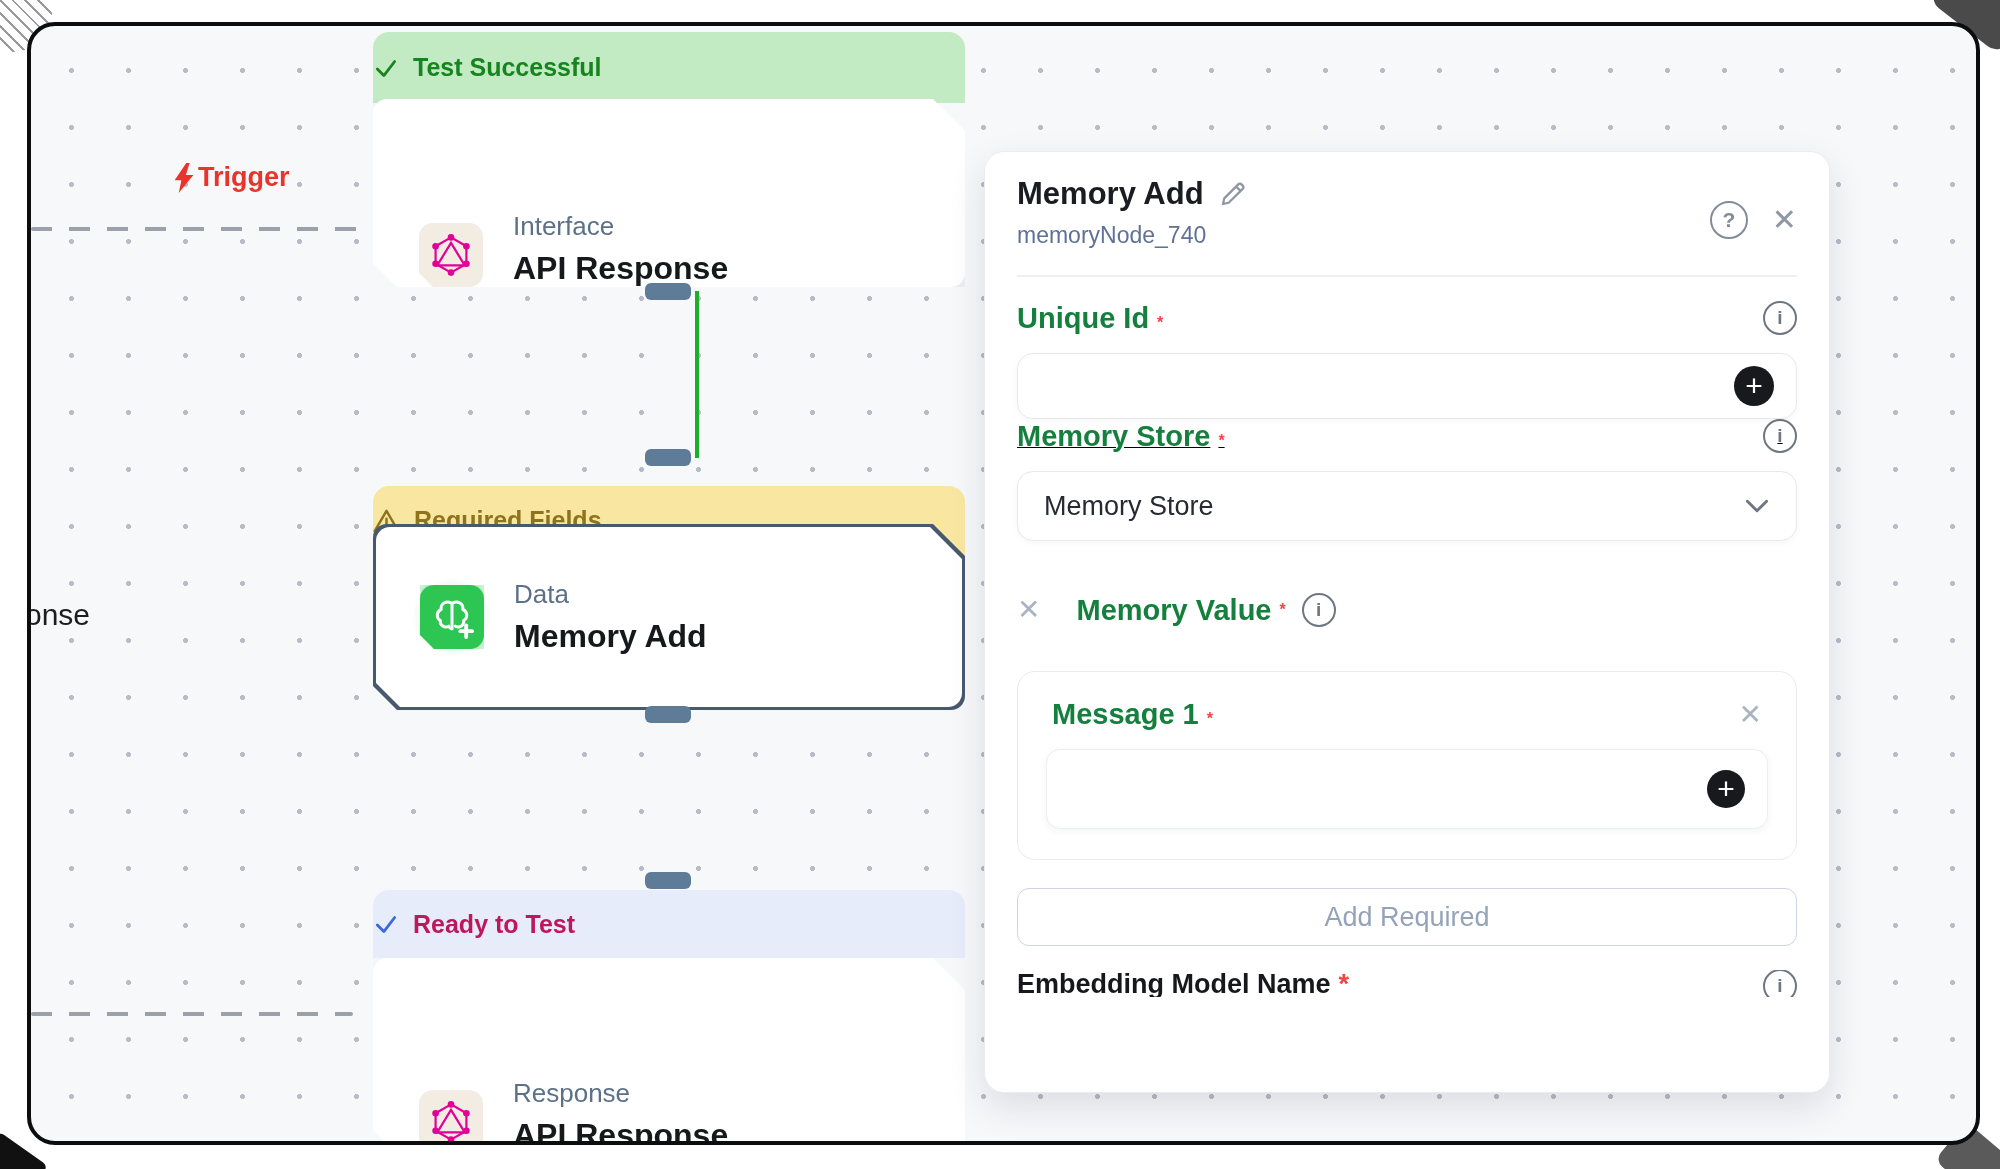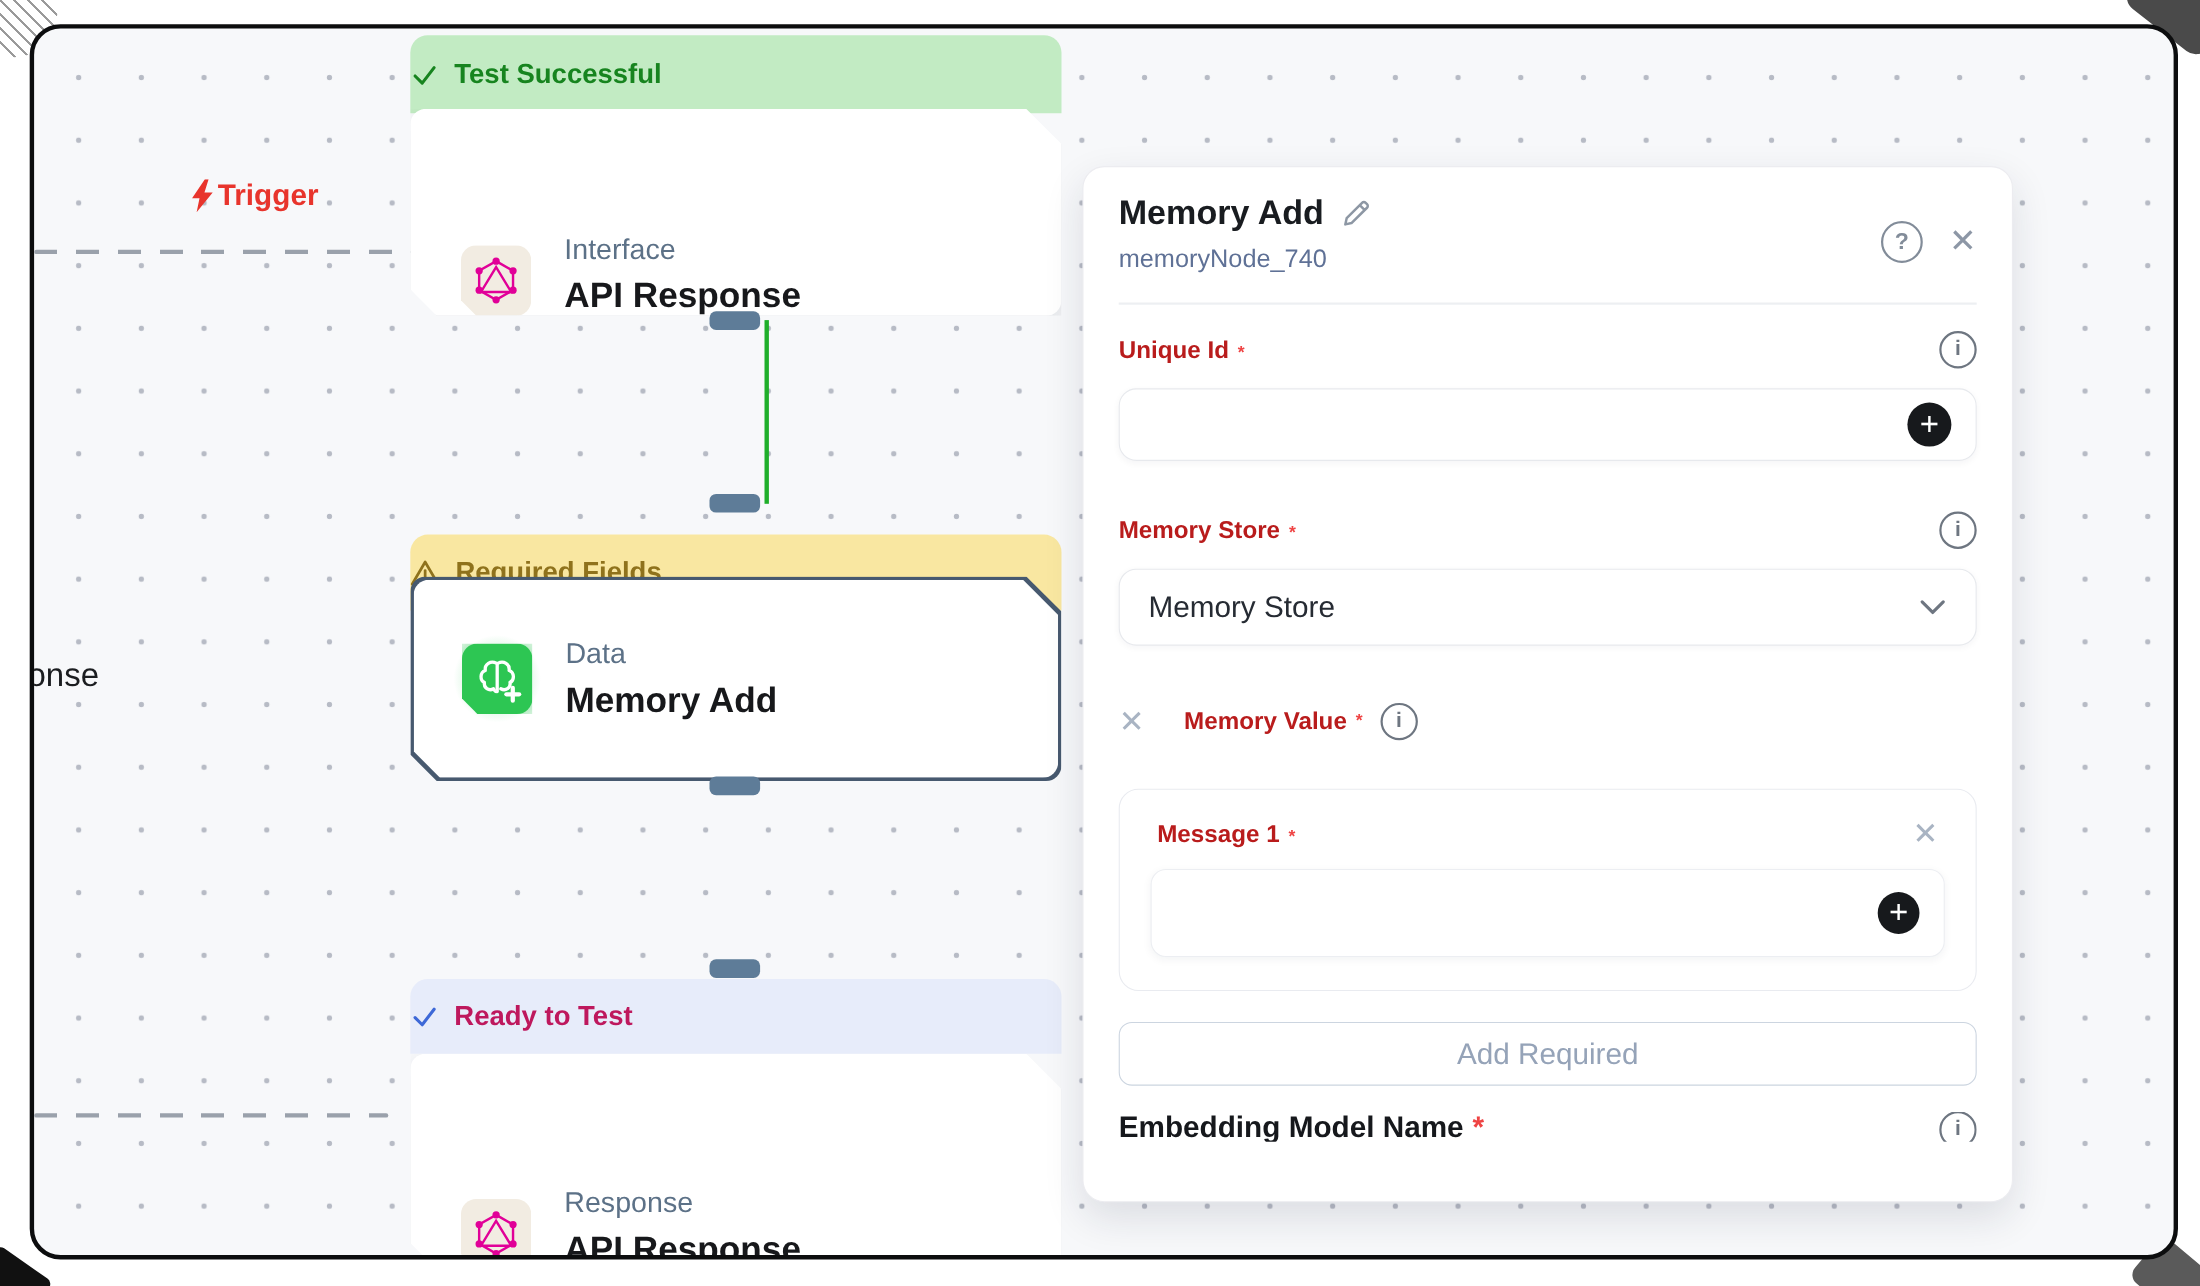--- a/index.html
+++ b/index.html
@@ -74,21 +74,21 @@
   .panel-title { font-size:31px; font-weight:700; color:#191c20; }
   .panel-subtitle { margin-top:10px; font-size:23px; color:#5f7196; }
   .panel-header-icons { display:flex; align-items:center; gap:24px; margin-top:14px; }
   .circle-icon { width:38px; height:38px; border:2.5px solid #828c99; border-radius:50%;
     display:flex; align-items:center; justify-content:center;
     font-size:21px; font-weight:700; color:#828c99; }
   .close-icon { font-size:30px; color:#8d97a6; line-height:1; }
   .divider { height:2px; background:#edeff2; margin-top:26px; }
 
   .label-row { display:flex; align-items:center; justify-content:space-between; }
-  .field-label { font-size:22px; font-weight:700; color:#b91c1c; }
+  .field-label { font-size:29px; font-weight:700; color:#15803d; }
   .req { color:#ef4444; margin-left:8px; font-weight:700; }
   .info-icon { width:34px; height:34px; border:2.5px solid #6e7681; border-radius:50%;
     display:flex; align-items:center; justify-content:center;
     font-size:19px; font-weight:700; color:#6e7681; font-style:normal; flex:none; }
 
   .text-input { position:relative; height:66px; border:1.5px solid #e7e9ed; border-radius:16px;
     background:#fff; box-shadow:0 2px 6px rgba(25,35,60,.04); }
   .plus-btn { position:absolute; right:22px; top:50%; transform:translateY(-50%);
     width:40px; height:40px; border-radius:50%; background:#17191c; color:#fff;
     display:flex; align-items:center; justify-content:center; font-size:30px; font-weight:500; line-height:1; }
@@ -268,21 +268,21 @@
         <div class="info-icon">
             <span>i</span>
           </div>
       </div>
       <div class="text-input mt18">
         <div class="plus-btn">
             <span>+</span>
           </div>
       </div>
 
-      <div class="label-row" style="margin-top:46px;">
+      <div class="label-row" style="text-decoration:underline;">
         <div>
           <span class="field-label">Memory Store</span><span class="req">*</span>
         </div>
         <div class="info-icon">
             <span>i</span>
           </div>
       </div>
       <div class="select-box mt18">
         <span>Memory Store</span>
         <svg width="26" height="16" viewBox="0 0 16 10">

